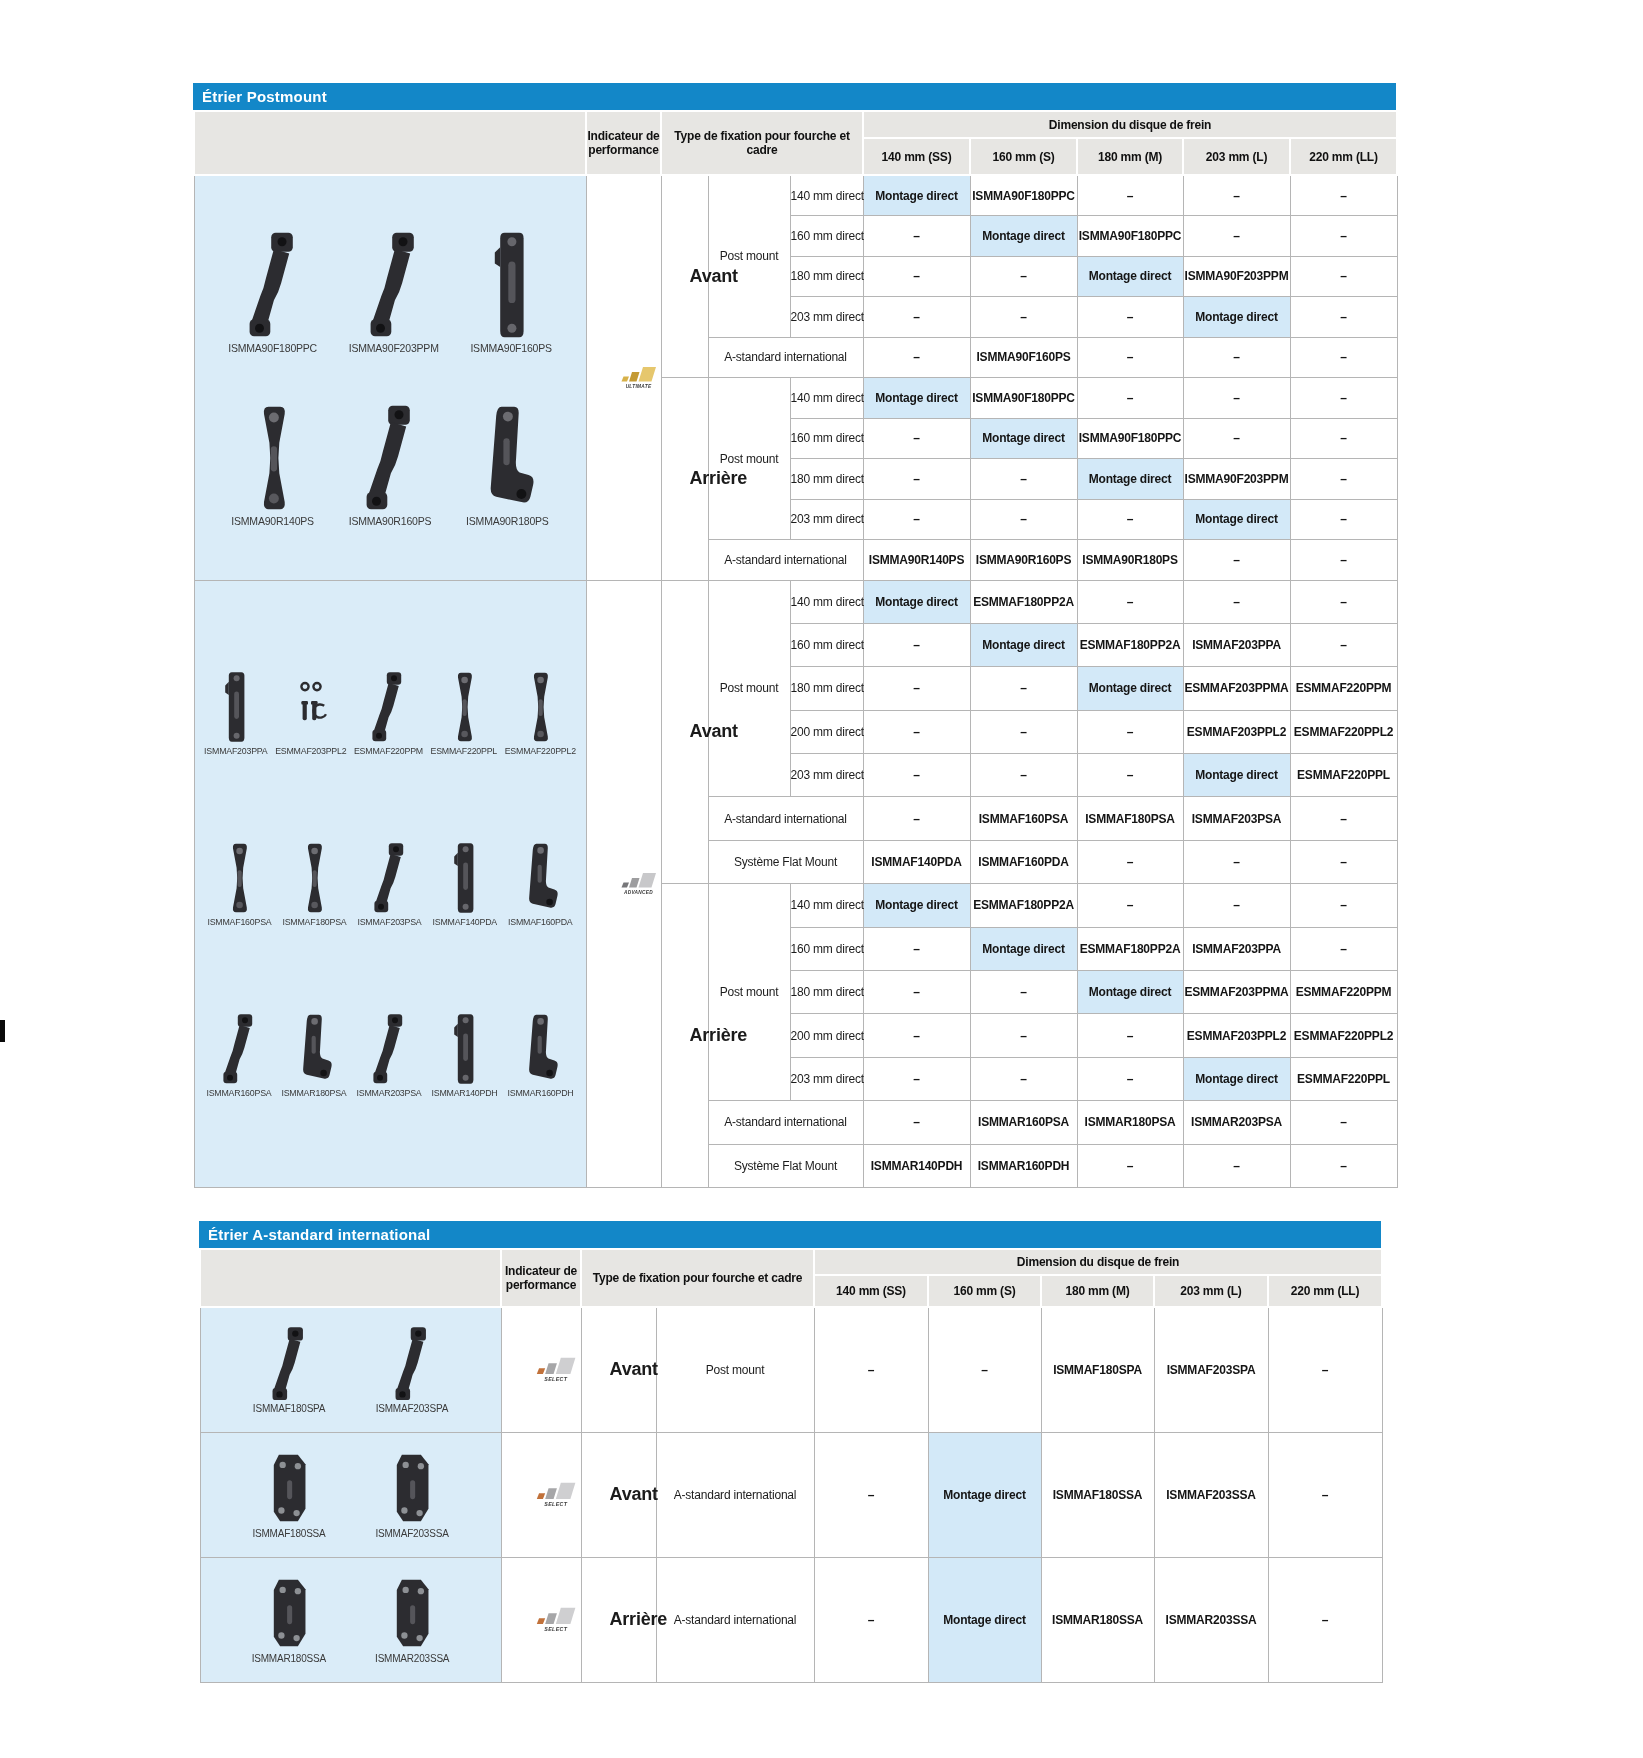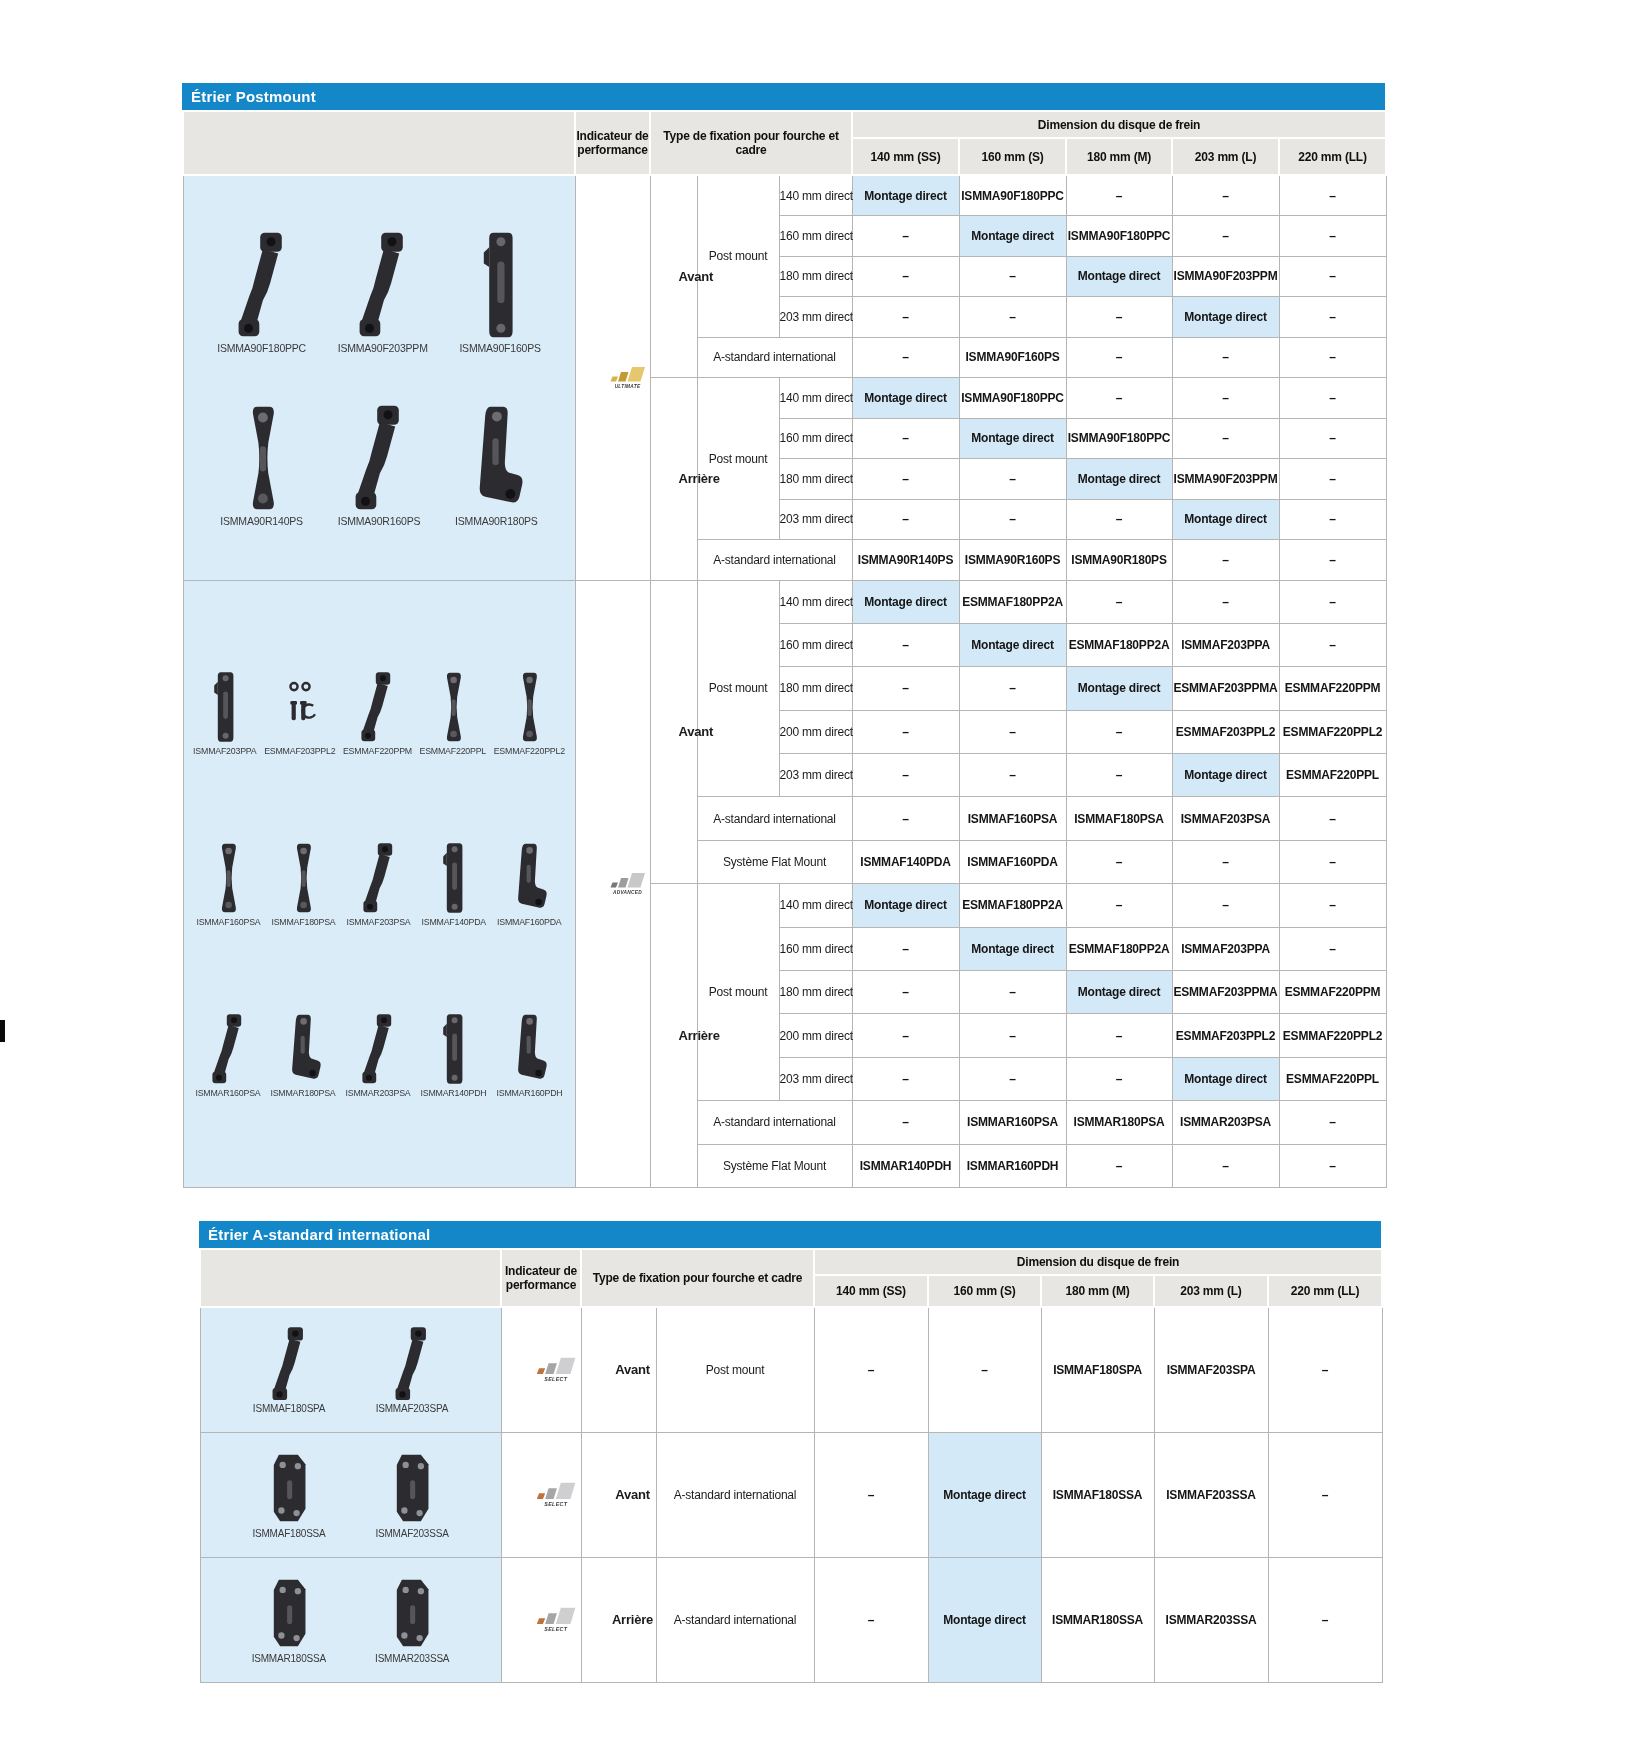--- a/index.html
+++ b/index.html
@@ -1,21 +1,21 @@
 <!DOCTYPE html>
 <html><head>
 <meta charset="utf-8">
 <style>
   html,body{margin:0;padding:0;}
   body{
     width:1643px;height:1758px;position:relative;overflow:hidden;
     background:#ffffff;font-family:"Liberation Sans",sans-serif;color:#1b1b1b;
   }
   .tbl-section{position:absolute;}
-  #sec1{left:182px;top:83px;width:1203px;}
+  #sec1{left:193px;top:83px;width:1203px;}
   #sec2{left:199px;top:1221px;width:1182px;}
   .title-bar{
     height:27px;background:#1387c8;color:#fff;font-weight:bold;font-size:15px;
     line-height:27px;padding-left:9px;box-sizing:border-box;letter-spacing:.2px;
   }
   table{border-collapse:collapse;table-layout:fixed;letter-spacing:-.2px;}
   #table1{width:1203px;}
   #table2{width:1182px;}
   th,td{padding:0;text-align:center;vertical-align:middle;}
   thead th{
@@ -23,21 +23,21 @@
     font-size:12px;color:#101010;white-space:nowrap;
   }
   #sec1 tr.h1{height:27px;} #sec1 tr.h2{height:37px;}
   #sec2 tr.h1{height:26px;} #sec2 tr.h2{height:32px;}
   tbody td{border:1px solid #b5b5b5;background:#fff;}
   tr.ru{height:40.5px;} tr.ra{height:43.4px;} tr.rt2{height:125px;}
   td.val{font-weight:bold;font-size:12px;color:#151515;white-space:nowrap;}
   td.val.hl{background:#d3e9f8;margin-left:22px;}
   td.sizecell,td.widecell{font-size:12px;white-space:nowrap;color:#1c1c1c;}
   td.mountcell{font-size:12px;color:#1c1c1c;}
-  td.poscell{font-weight:bold;font-size:13px;padding-left:28px;}
+  td.poscell{font-weight:bold;font-size:18px;padding-left:28px;}
   td.imgcell{background:#daecf8;vertical-align:middle;}
   td.perfcell{background:#fff;}
   .panel{display:flex;flex-direction:column;justify-content:space-evenly;box-sizing:border-box;padding:2px;}
   .panel-u{height:399px;} .panel-a{height:601px;} .panel-t2{height:119px;}
   .fig-row{display:flex;justify-content:space-evenly;align-items:flex-end;}
   .figure{display:flex;flex-direction:column;align-items:center;}
   .fig-label{color:#3a3a3a;white-space:nowrap;margin-top:1px;}
   .figs-u .fig-svg{width:54px;height:112px;}
   .figs-u .fig-label{font-size:10.5px;}
   .figs-a .fig-svg{width:36px;height:76px;}

